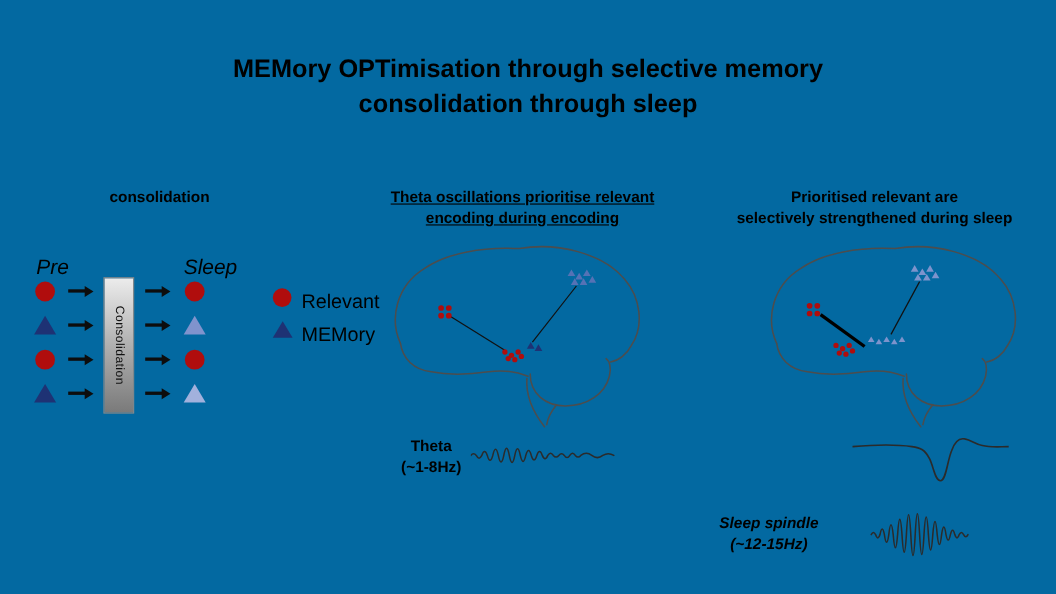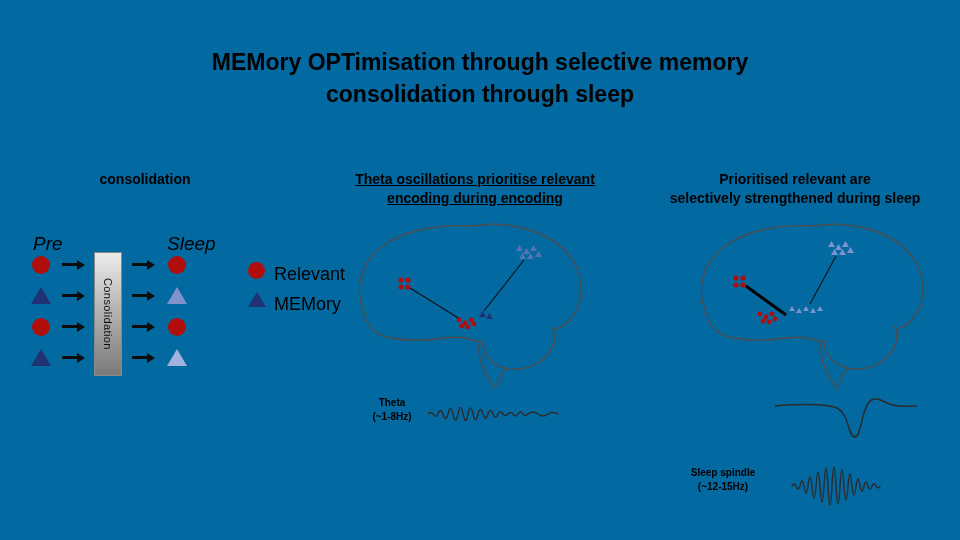--- a/index.html
+++ b/index.html
@@ -53,26 +53,26 @@
   .legend-tri {
     position:absolute; width:0; height:0;
     border-left:9px solid transparent; border-right:9px solid transparent;
     border-bottom:15px solid #1e3274;
   }
 
   svg.abs { position:absolute; }
 
   .wave-label {
     position:absolute; text-align:center; font-weight:bold;
-    font-size:10px; line-height:1.35;
+    font-size:14px; line-height:1.35;
   }
   .wave-label span { display:block; }
   #theta-label   { left:352px; top:396px; width:80px; }
   #slowosc-label { left:640px; top:394px; width:150px; }
-  #spindle-label { left:648px; top:466px; width:150px; }
+  #spindle-label { left:624px; top:466px; width:150px;font-style:italic; }
 </style>
 </head>
 <body>
 
 <div class="canvas">
 
   <div class="title">
     <span>MEMory OPTimisation through selective memory</span>
     <span>consolidation through sleep</span>
   </div>

